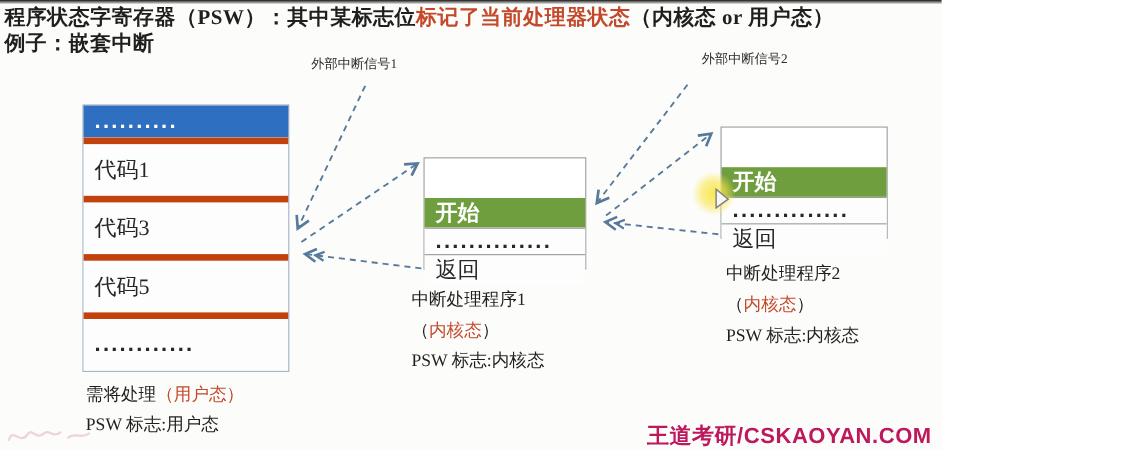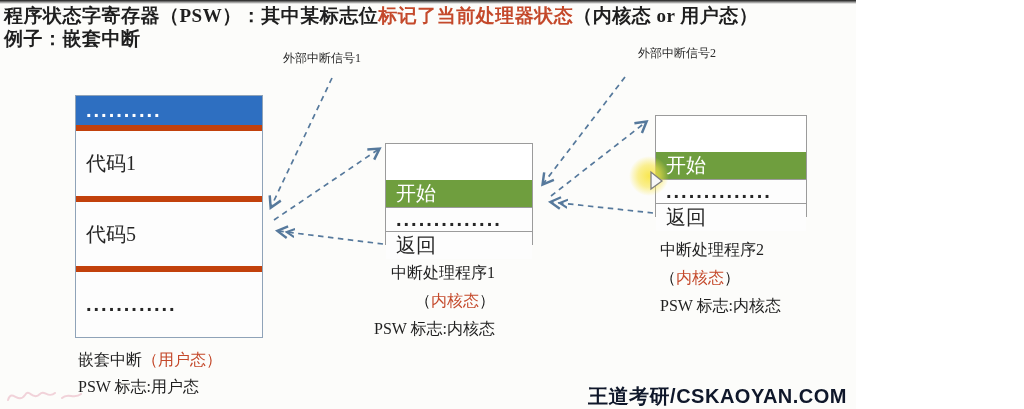--- a/index.html
+++ b/index.html
@@ -20,29 +20,29 @@
   .sig-label{position:absolute;font-size:12px;color:#2b2b2b;white-space:nowrap;}
 
   
   .dtable{position:absolute;display:flex;flex-direction:column;
     border:1px solid #8fa3b8;background:#fff;box-sizing:border-box;}
   .dtable .row{flex:1;display:flex;align-items:center;padding-left:10px;
     font-size:20px;color:#262626;border-top:6px solid #c2410c;box-sizing:border-box;
     background:#fdfdfd;white-space:nowrap;}
   .dtable .row:first-child{border-top:none;}
   .hdr-blue{background:#2e6fc1 !important;color:#fff !important;}
-  .hdr-green{background:#6f9e3e !important;color:#fff !important;font-weight:normal;font-size:19px;margin-top:36px;}
+  .hdr-green{background:#6f9e3e !important;color:#fff !important;font-weight:bold;font-size:19px;margin-top:36px;}
   .dots{font-weight:bold;font-size:15px;letter-spacing:2px;font-family:"Liberation Sans",sans-serif;}
   .g-table .row{border-top:1px solid #9b9b9b;}
   .g-table{border:1px solid #9b9b9b;}
 
   .caption{position:absolute;font-size:16px;line-height:28px;white-space:nowrap;}
   .note{position:absolute;left:847px;top:219px;font-size:21px;line-height:33px;color:#1c1c1c;white-space:nowrap;}
   .watermark{position:absolute;right:9px;top:383px;font-size:20px;font-weight:bold;
-    color:#0f172a;font-family:"Liberation Sans",sans-serif;letter-spacing:.5px;}
+    color:#be185d;font-family:"Liberation Sans",sans-serif;letter-spacing:.5px;}
   .overlay{position:absolute;left:0;top:0;pointer-events:none;}
   .hl{position:absolute;left:629px;top:156px;width:40px;height:40px;border-radius:50%;
     background:radial-gradient(closest-side, rgba(249,230,72,.95), rgba(249,230,72,.6) 55%, rgba(249,230,72,0));}
 </style>
 </head>
 <body>
 
 <div class="slide">
 
   <div class="edge-top"></div>
@@ -51,50 +51,51 @@
     <span>程序状态字寄存器（PSW）：其中某标志位</span><span class="red">标记了当前处理器状态</span><span>（内核态 or 用户态）</span>
   </div>
   <div class="title-line t2">例子：嵌套中断</div>
 
   <div class="sig-label" style="left:283px;top:50px;">外部中断信号1</div>
   <div class="sig-label" style="left:638px;top:45px;">外部中断信号2</div>
 
   <div class="dtable" style="left:75px;top:95px;width:188px;height:243px;">
     <div class="row hdr-blue dots" style="flex:0 0 29px;">..........</div>
     <div class="row">代码1</div>
+    <div class="row">代码3</div>
     <div class="row">代码5</div>
     <div class="row dots">............</div>
   </div>
 
   <div class="dtable g-table" style="left:385px;top:143px;width:148px;height:102px;">
     <div class="row hdr-green">开始</div>
     <div class="row dots">..............</div>
     <div class="row">返回</div>
   </div>
 
   <div class="dtable g-table" style="left:655px;top:115px;width:152px;height:102px;">
     <div class="row hdr-green">开始</div>
     <div class="row dots">..............</div>
     <div class="row">返回</div>
   </div>
 
-  <div class="caption" style="left:374px;top:259px;text-align:right;">
+  <div class="caption" style="left:374px;top:259px;">
     <div>中断处理程序1</div>
     <div><span>（</span><span class="red">内核态</span><span>）</span></div>
     <div>PSW 标志:内核态</div>
   </div>
 
   <div class="caption" style="left:660px;top:236px;">
     <div>中断处理程序2</div>
     <div><span>（</span><span class="red">内核态</span><span>）</span></div>
     <div>PSW 标志:内核态</div>
   </div>
 
   <div class="caption" style="left:78px;top:346px;line-height:27px;">
-    <div><span>嵌套中断</span><span class="red">（用户态）</span></div>
+    <div><span>需将处理</span><span class="red">（用户态）</span></div>
     <div>PSW 标志:用户态</div>
   </div>
 
 
   <div class="watermark">王道考研/CSKAOYAN.COM</div>
 
   <svg class="overlay" width="1024" height="409" viewBox="0 0 1024 409">
     <defs>
       <marker id="ah" viewBox="0 0 10 10" refX="7.5" refY="5" markerWidth="9" markerHeight="9" orient="auto">
         <path d="M1,1 L8,5 L1,9" fill="none" stroke="#56799c" stroke-width="1.6"></path>

